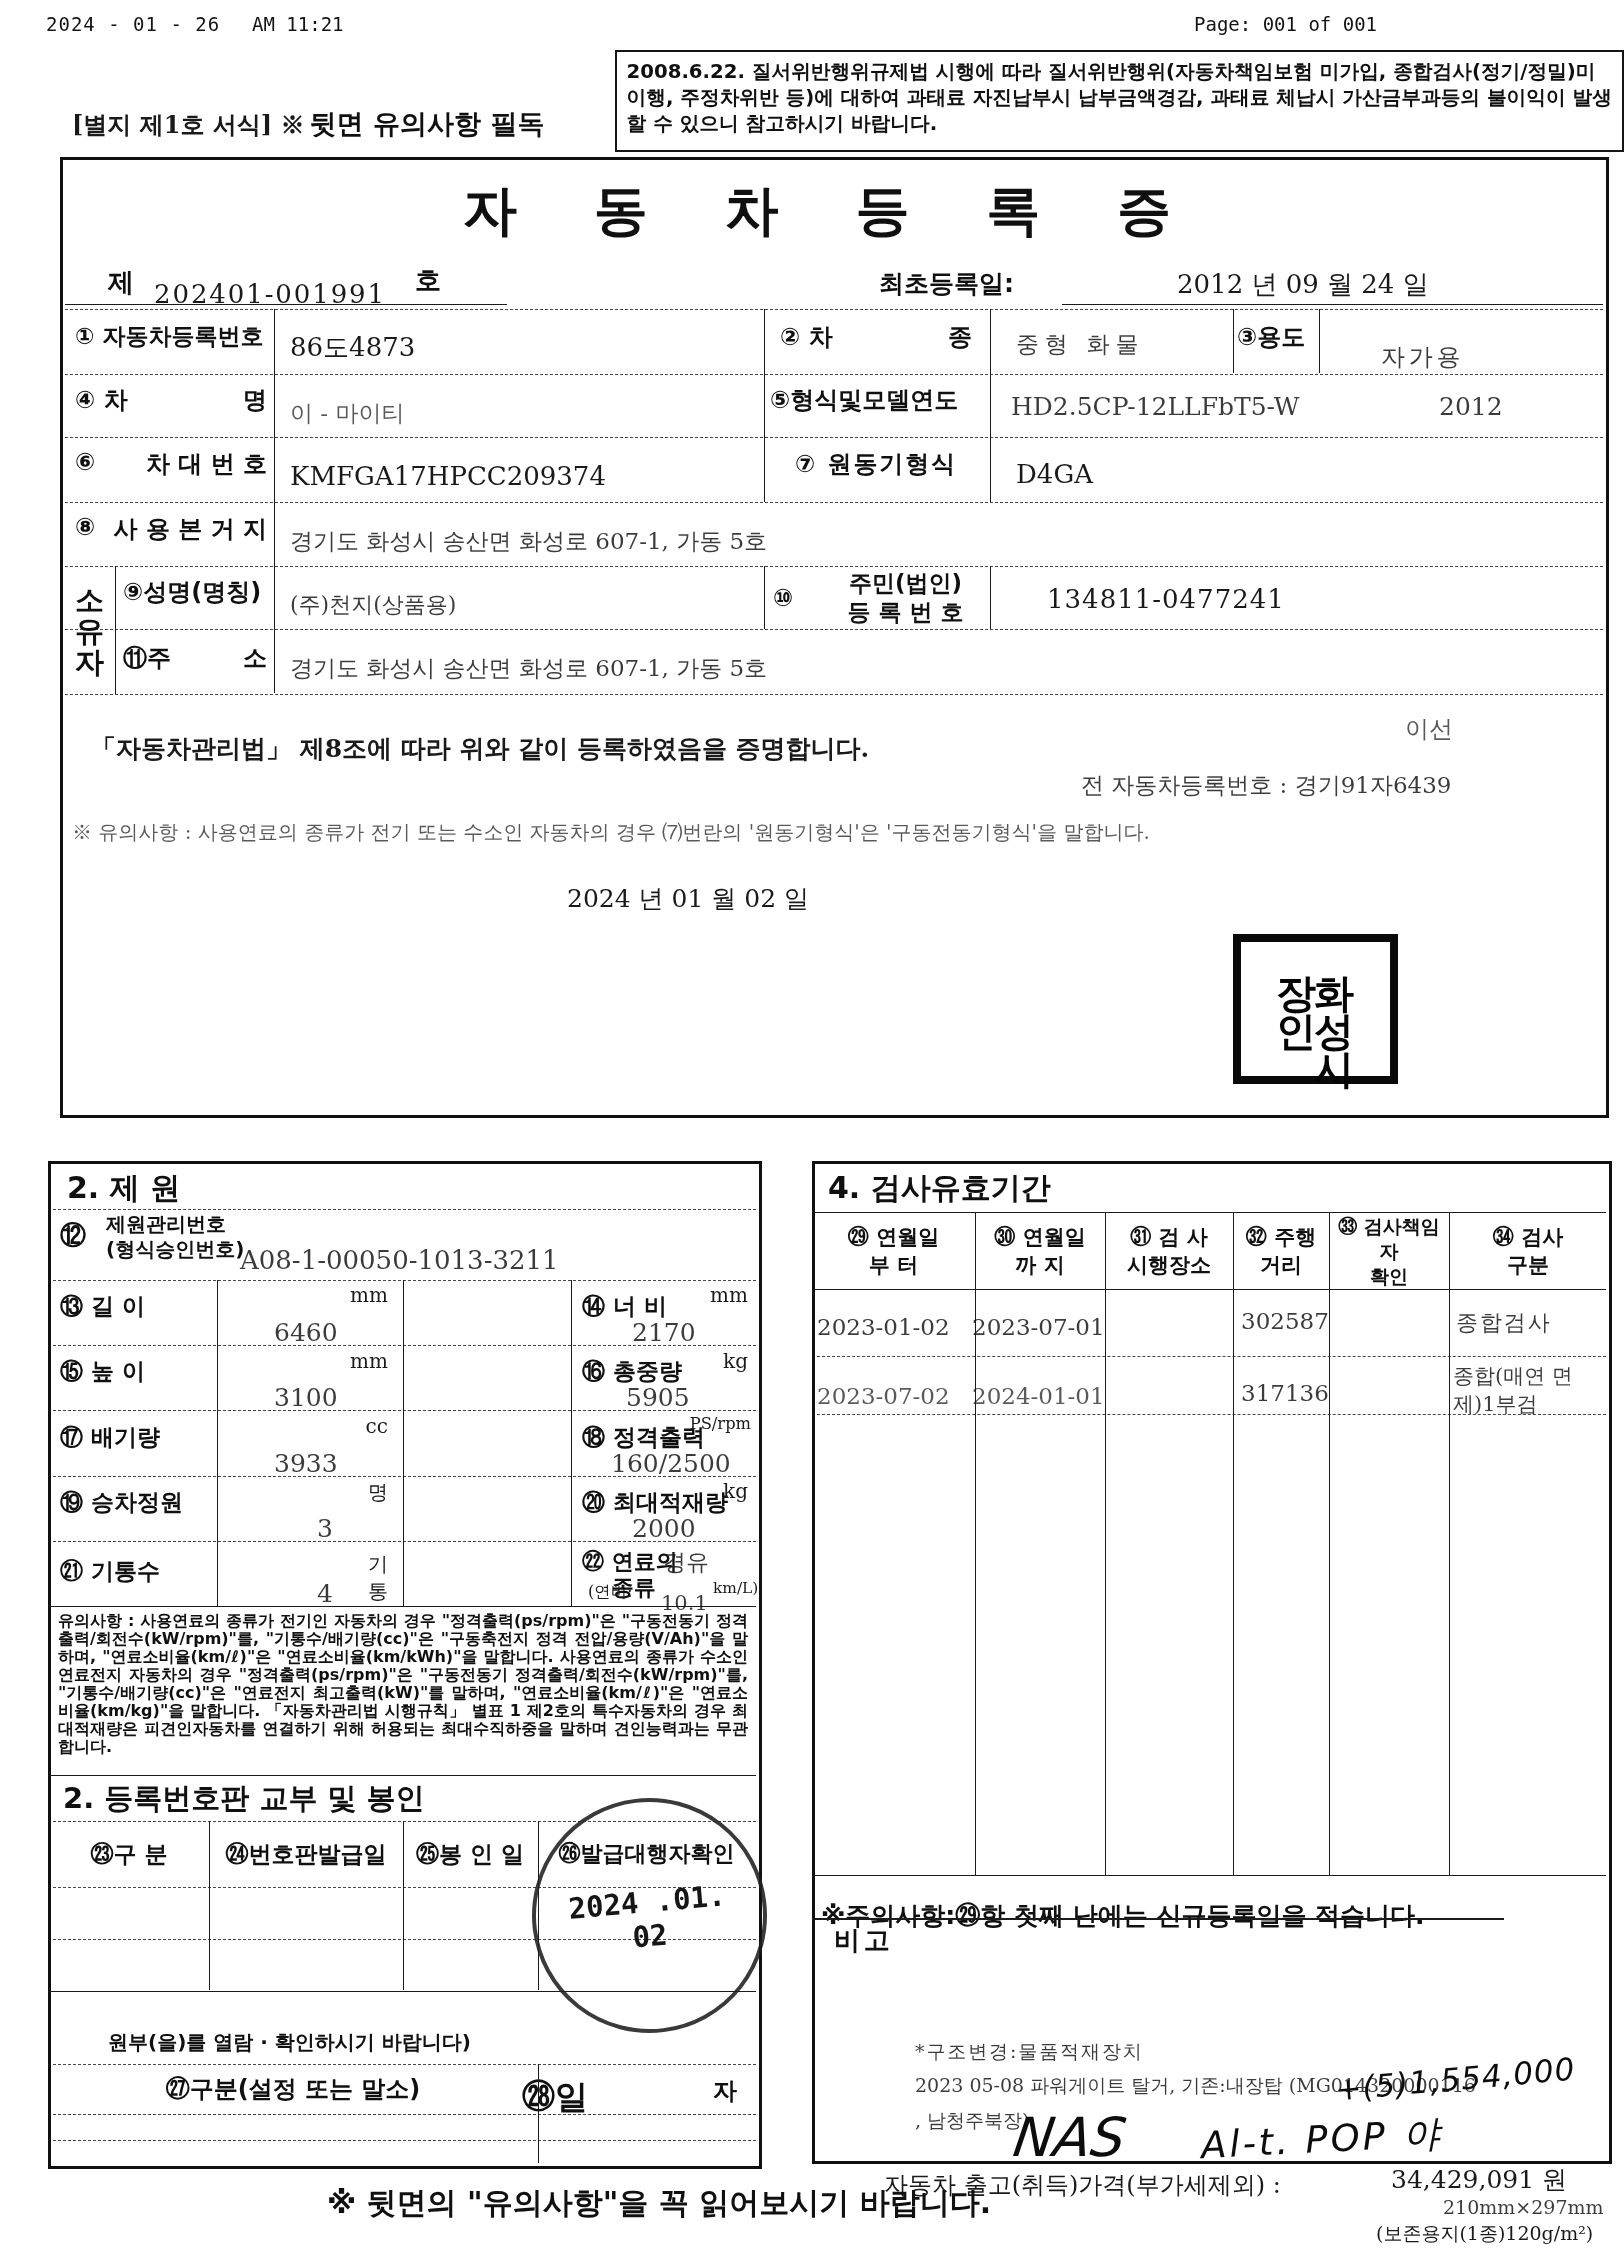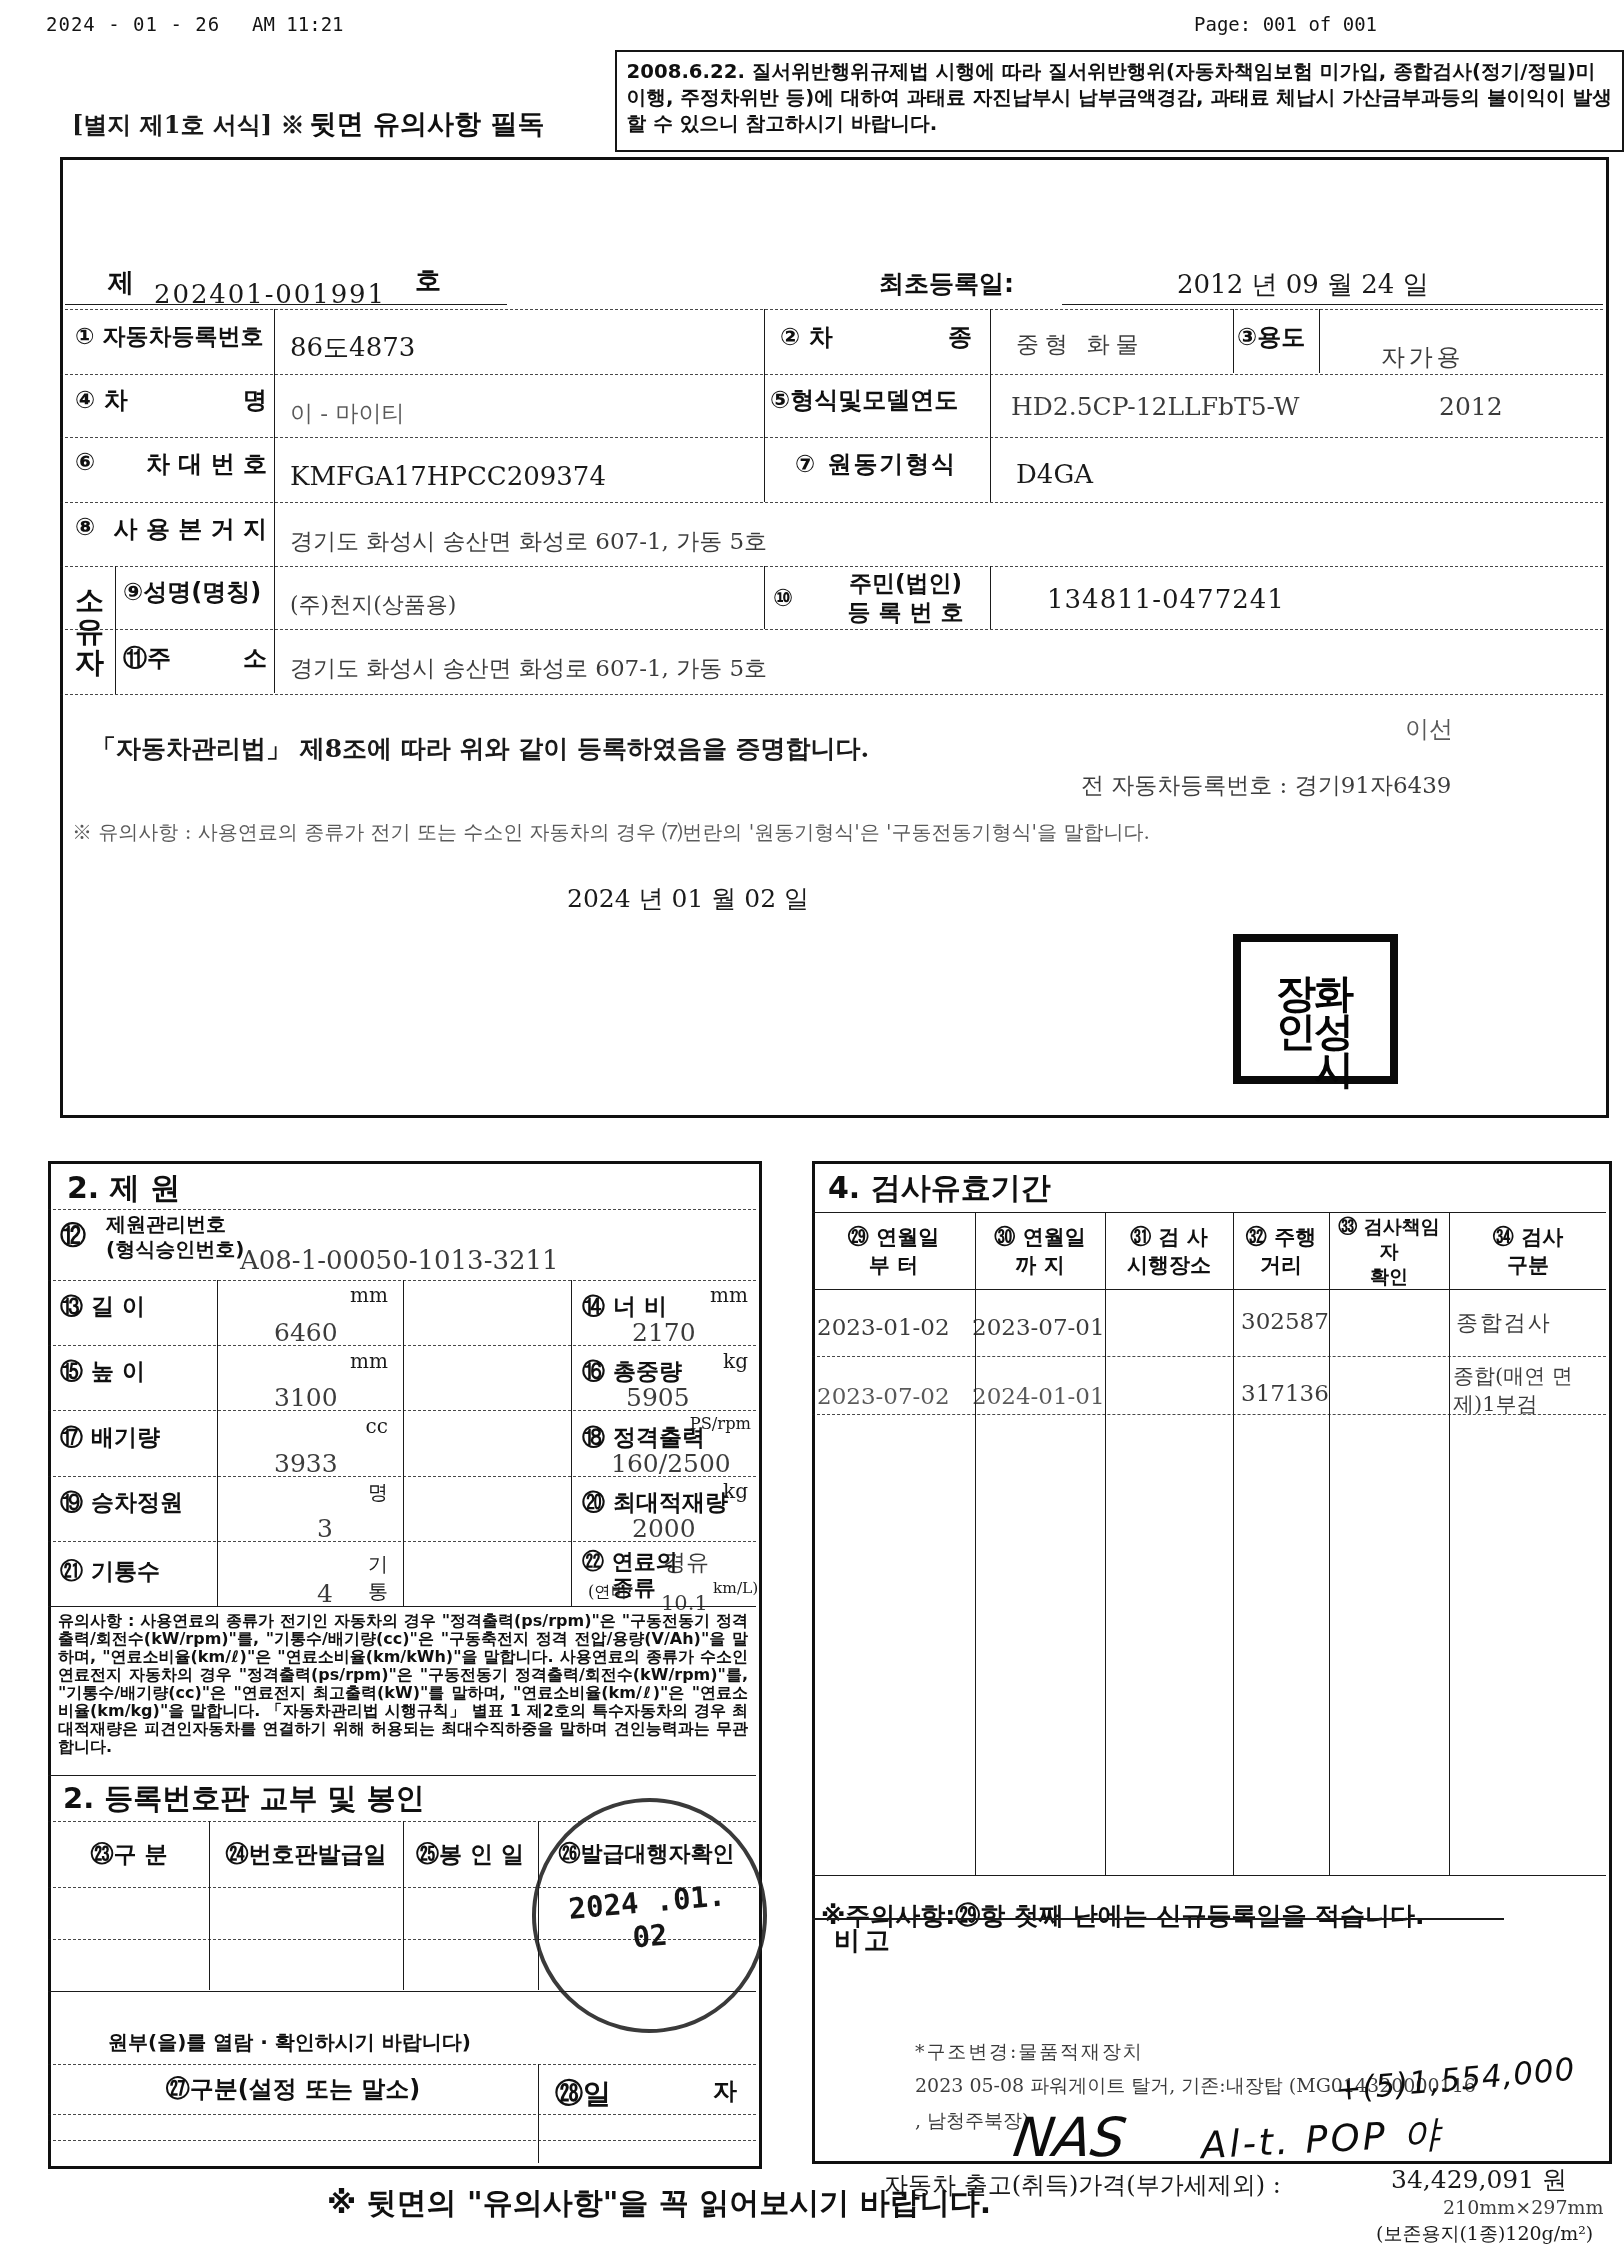--- a/index.html
+++ b/index.html
@@ -38,20 +38,21 @@
     <span class="val" style="font-size:24px;font-weight:bold;">[별지 제1호 서식] ※</span>
     <span class="lab" style="font-size:27px;">뒷면 유의사항 필독</span>
   </div>
 
   <div class="abs" style="left:615px;top:50px;width:986px;height:85px;border:2.9px solid #151515;padding:6.7px 9.6px;">
     <div class="lab" style="font-size:19.7px;line-height:1.32;font-weight:600;">2008.6.22. 질서위반행위규제법 시행에 따라 질서위반행위(자동차책임보험 미가입, 종합검사(정기/정밀)미이행, 주정차위반 등)에 대하여 과태료 자진납부시 납부금액경감, 과태료 체납시 가산금부과등의 불이익이 발생할 수 있으니 참고하시기 바랍니다.</div>
   </div>
 
   <div class="box" style="left:60px;top:157px;width:1543px;height:955px;"></div>
 
+  <div class="abs lab ctr" style="left:60px;top:173px;width:1543px;height:77px;font-size:54px;letter-spacing:29px;">자 동 차 등 록 증</div>
 
   <div class="abs lab" style="left:108px;top:265px;font-size:26px;">제</div>
   <div class="abs val" style="left:154px;top:279px;font-size:26px;letter-spacing:1.9px;">202401-001991</div>
   <div class="abs lab" style="left:415px;top:263px;font-size:26px;">호</div>
   <div class="hl" style="left:65px;top:304px;width:442px;"></div>
   <div class="abs lab" style="left:879px;top:267px;font-size:25px;">최초등록일:</div>
   <div class="abs val" style="left:1177px;top:267px;font-size:26px;">2012   년 09   월 24   일</div>
   <div class="hl" style="left:1062px;top:304px;width:541px;"></div>
 
   <div class="hl d" style="left:60px;top:309px;width:1543px;"></div>
@@ -215,21 +216,21 @@
   <div class="vl" style="left:209px;top:1821px;height:169px;"></div>
   <div class="vl" style="left:403px;top:1821px;height:169px;"></div>
   <div class="vl" style="left:538px;top:1821px;height:169px;"></div>
 
   <div class="stamp-circle" style="left:532px;top:1798px;width:227px;height:227px;transform:rotate(-7deg);"></div>
   <div class="abs mono" style="left:557px;top:1885px;width:183px;text-align:center;font-size:29px;font-weight:bold;transform:rotate(-5deg);color:#161616;">2024 .01. 02</div>
 
   <div class="abs lab" style="left:108px;top:2029px;font-size:20px;">원부(을)를  열람 · 확인하시기  바랍니다)</div>
   <div class="hl d" style="left:48px;top:2064px;width:708px;"></div>
   <div class="abs lab ctr" style="left:50px;top:2069px;width:486px;height:40px;font-size:24px;">㉗구분(설정 또는 말소)</div>
-  <div class="abs lab" style="left:555px;top:2075px;font-size:28px;">㉘일</div>
+  <div class="abs lab" style="left:522px;top:2075px;font-size:33px;">㉘일</div>
   <div class="abs lab" style="left:713px;top:2075px;font-size:24px;">자</div>
   <div class="hl d" style="left:48px;top:2114px;width:708px;"></div>
   <div class="hl d" style="left:48px;top:2140px;width:708px;"></div>
   <div class="vl" style="left:538px;top:2064px;height:99px;"></div>
 
   <div class="box" style="left:812px;top:1161px;width:794px;height:997px;"></div>
 
   <div class="abs lab" style="left:828px;top:1168px;font-size:30px;">4.  검사유효기간</div>
   <div class="hl" style="left:812px;top:1212px;width:794px;"></div>
 

